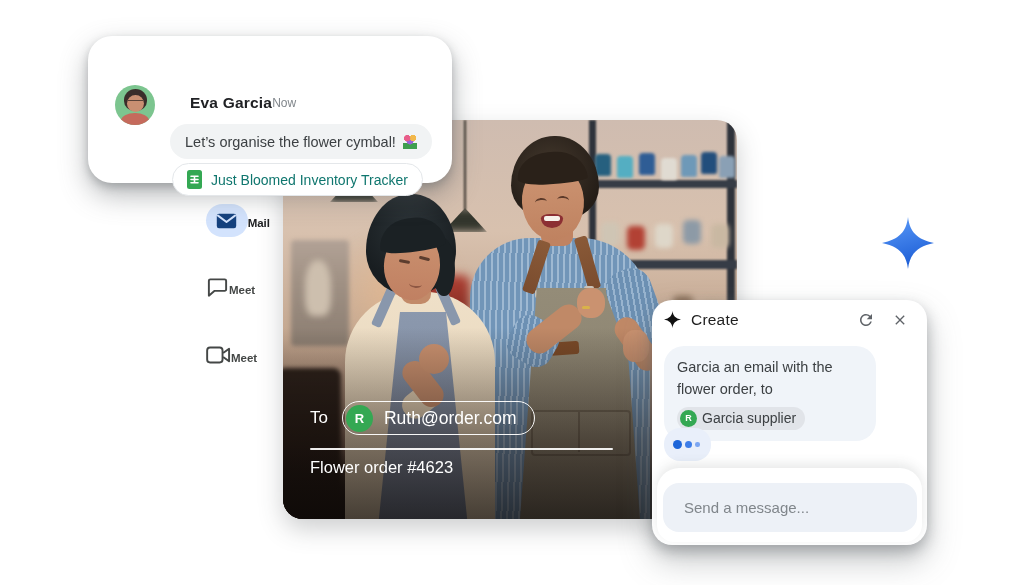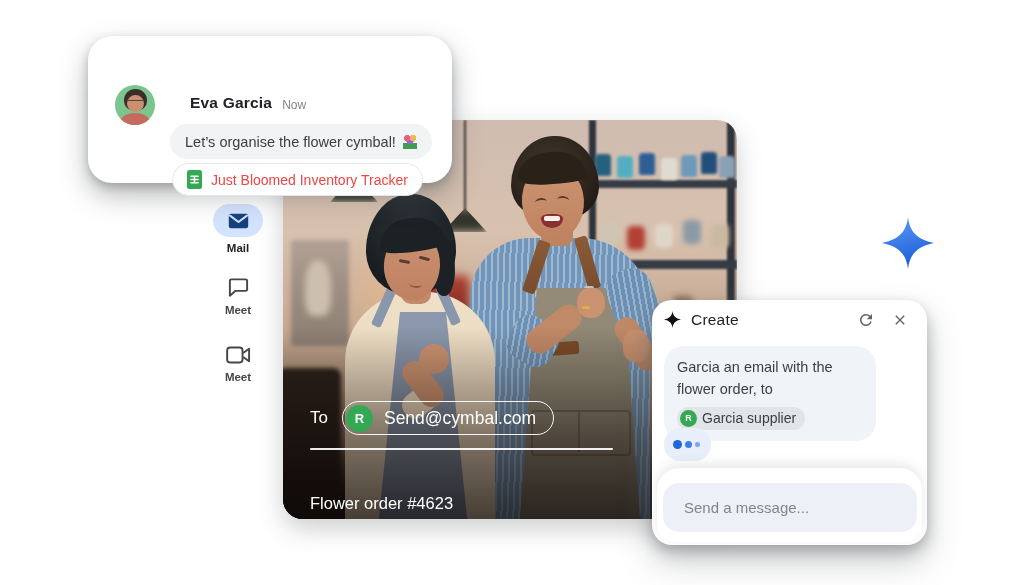--- a/index.html
+++ b/index.html
@@ -106,47 +106,47 @@
 
   
   .to-row{left:27px;top:281px;height:34px;display:flex;align-items:center;gap:14px;color:#fff;}
   .to-label{font-size:17px;}
   .rec-pill{display:flex;align-items:center;gap:11px;height:34px;border:1.6px solid rgba(255,255,255,.95);
     border-radius:20px;padding:0 17px 0 3px;box-sizing:border-box;}
   .rec-avatar{width:27px;height:27px;border-radius:50%;background:#34A853;color:#fff;font-size:13px;font-weight:bold;
     display:flex;align-items:center;justify-content:center;}
   .rec-email{font-size:17.5px;color:#fff;}
   .compose-divider{left:27px;top:328px;width:303px;height:2px;background:rgba(255,255,255,.92);border-radius:1px;}
-  .subject{left:27px;top:338px;font-size:16.5px;color:#fff;margin-top:36px;}
+  .subject{left:27px;top:338px;font-size:16.5px;color:#fff;}
 
   
   .chat-card{position:absolute;left:88px;top:36px;width:364px;height:147px;background:#fff;border-radius:24px;
     box-shadow:0 4px 8px rgba(95,99,104,.35),0 12px 28px rgba(95,99,104,.45);}
   .avatar{position:absolute;left:27px;top:49px;width:40px;height:40px;border-radius:50%;background:#7CC58F;overflow:hidden;}
   .av-hair{left:9px;top:4px;width:23px;height:22px;border-radius:50% 50% 45% 45%;background:#3a2d2a;}
   .av-face{left:12px;top:10px;width:17px;height:17px;border-radius:50%;background:#c98f72;}
   .av-glasses{left:13px;top:15px;width:15px;height:5px;border-top:1.5px solid #5a4238;}
   .av-body{left:6px;top:28px;width:28px;height:16px;border-radius:50% 50% 0 0;background:#c56a5c;}
-  .cc-head{position:absolute;left:102px;top:58px;display:flex;align-items:flex-end;gap:10px;}
+  .cc-head{position:absolute;left:102px;top:58px;display:flex;align-items:center;}
   .cc-sender{font-size:15.5px;font-weight:bold;color:#202124;letter-spacing:.2px;}
   .cc-time{font-size:12px;color:#80868B;}
   .cc-bubble1{position:absolute;left:82px;top:88px;height:35px;border-radius:18px;background:#F1F3F4;
     display:flex;align-items:center;gap:7px;padding:0 15px;font-size:14.5px;color:#3C4043;white-space:nowrap;}
   .bouquet{width:14px;height:15px;display:inline-block;
     background:radial-gradient(circle at 30% 28%,#e85d8a 3px,rgba(0,0,0,0) 3.4px),
       radial-gradient(circle at 72% 26%,#f2b84b 3px,rgba(0,0,0,0) 3.4px),
       radial-gradient(circle at 50% 46%,#9a63d8 3.4px,rgba(0,0,0,0) 3.8px),
       linear-gradient(180deg,rgba(0,0,0,0) 58%,#3e9e4f 58%);}
   .cc-bubble2{position:absolute;left:84px;top:91px;height:33px;border-radius:17px;background:#fff;border:1px solid #E4E7EA;
-    display:flex;align-items:center;gap:9px;padding:0 14px;font-size:14px;color:#ef4444;white-space:nowrap;box-sizing:border-box;}
+    display:flex;align-items:center;gap:9px;padding:0 14px;font-size:14px;color:#0f766e;white-space:nowrap;box-sizing:border-box;}
   .cc-bubble2{top:127px;}
   .sheets-icon{width:15px;height:19px;flex:0 0 auto;}
 
   
-  .side-item{position:absolute;width:64px;left:206px;display:flex;flex-direction:column;align-items:center;}
+  .side-item{position:absolute;width:64px;left:206px;display:flex;flex-direction:row;align-items:center;}
   .side-mail{top:204px;} .side-chat{top:276px;} .side-meet{top:344px;}
   .mail-pill{width:50px;height:33px;border-radius:17px;background:#D3E3FD;display:flex;align-items:center;justify-content:center;}
   .side-label{margin-top:5px;font-size:11.5px;color:#202124;font-weight:bold;}
   .side-label-dim{font-weight:normal;color:#444746;font-weight:bold;}
   .lineicon{margin-top:0;}
 
   
   .gemini{position:absolute;left:652px;top:300px;width:275px;height:245px;background:#fff;border-radius:20px;
     box-shadow:0 6px 14px rgba(95,99,104,.4),0 16px 32px rgba(95,99,104,.35);}
   .g-spark{position:absolute;left:12px;top:11px;width:17px;height:17px;}
@@ -244,21 +244,21 @@
     <div class="abs p1-eye p1-eye-l"></div>
     <div class="abs p1-eye p1-eye-r"></div>
     <div class="abs p1-mouth"></div>
 
     <div class="abs photo-dim"></div>
 
     <div class="abs to-row">
       <span class="to-label">To</span>
       <div class="rec-pill">
         <span class="rec-avatar">R</span>
-        <span class="rec-email">Send@cymbal.com</span>
+        <span class="rec-email">Ruth@order.com</span>
       </div>
     </div>
     <div class="abs compose-divider"></div>
     <div class="abs subject">Flower order #4623</div>
   </div>
 
   <div class="side-item side-mail">
     <div class="mail-pill">
       <svg width="21" height="16" viewBox="0 0 21 16">
         <rect x="0.8" y="0.8" width="19.4" height="14.4" rx="2.2" fill="#14417E"></rect>

